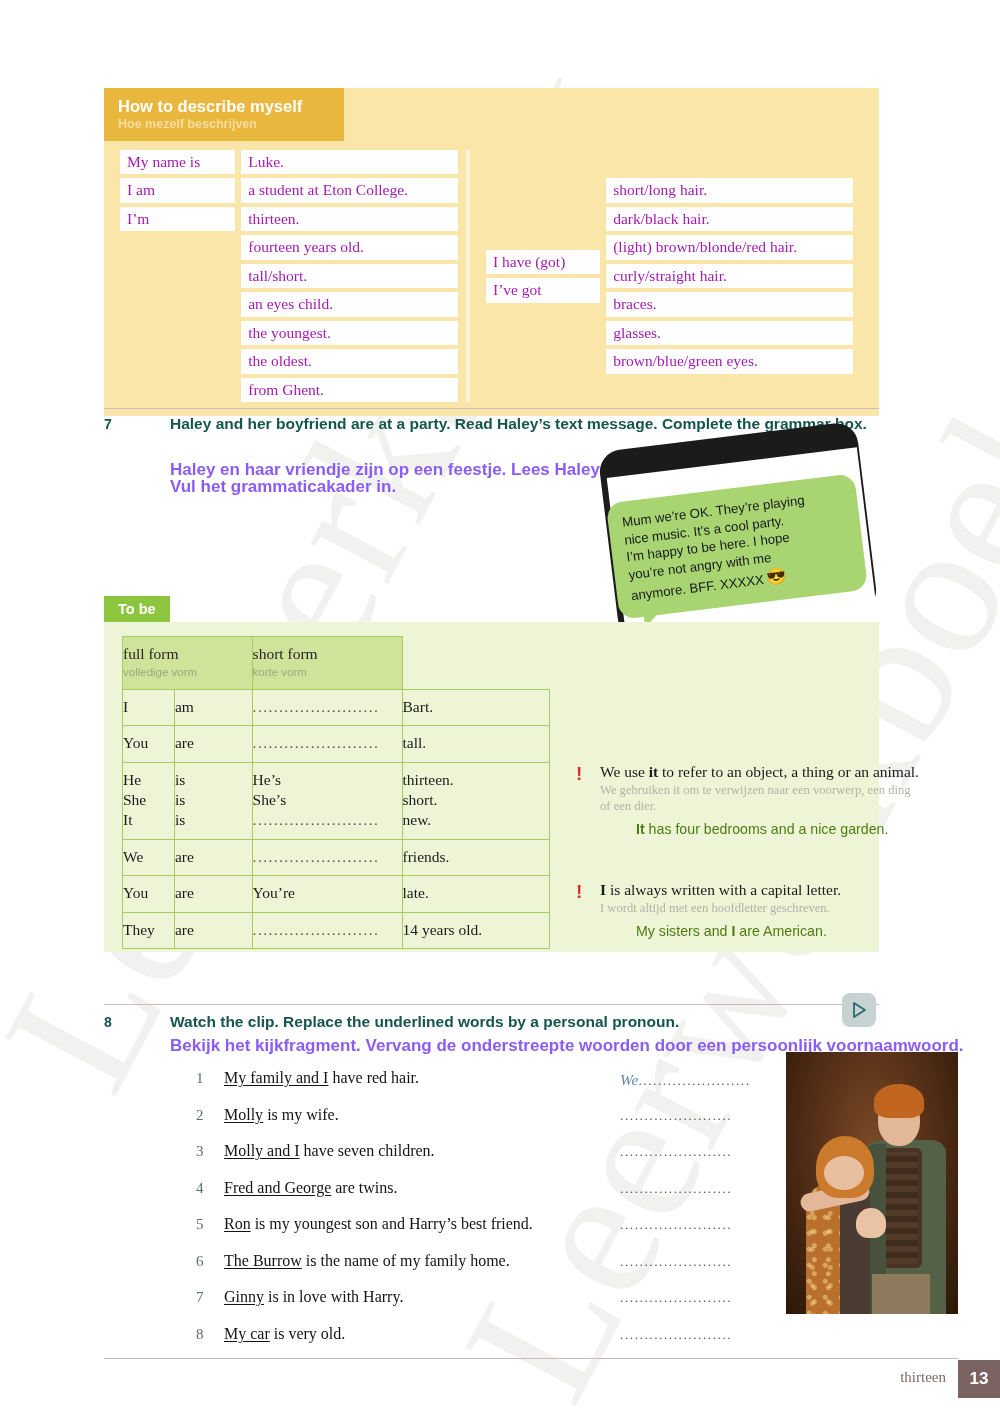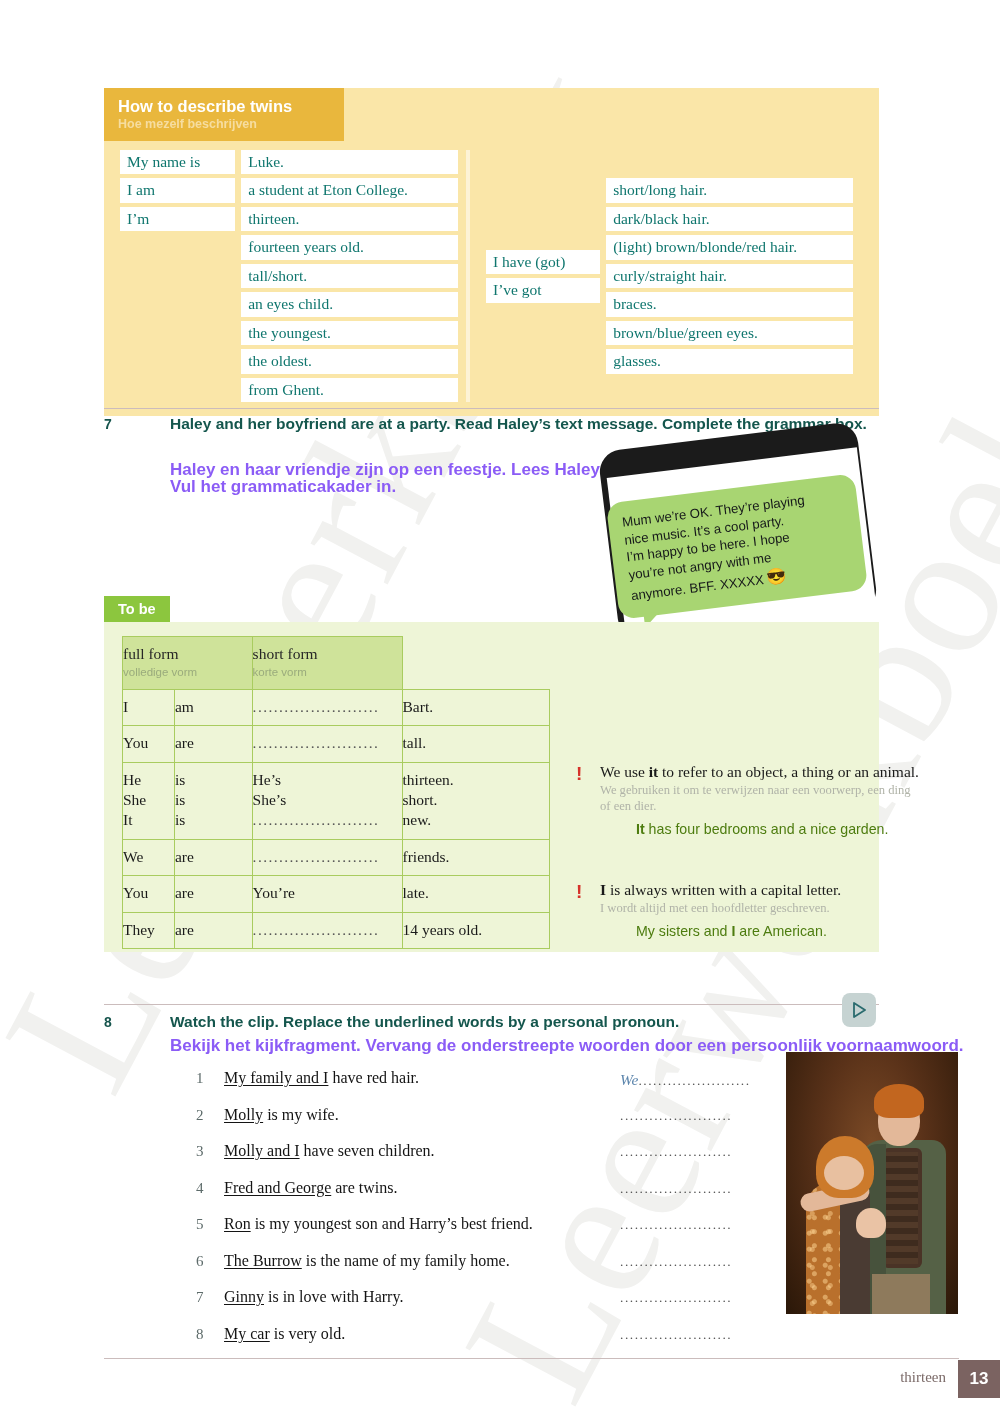--- a/index.html
+++ b/index.html
@@ -58,21 +58,21 @@
   .ob-sub { display: flex; flex-direction: column; gap: 4px; }
   .ob-a { width: 118px; }
   .ob-b { width: 222px; }
   .ob-c { width: 118px; }
   .ob-d { width: 255px; }
   .cellw {
     background: #ffffff;
     font-size: 15.5px;
     line-height: 1;
     padding: 4px 6px 5px 7px;
-    color: #0f766e;
+    color: #a21caf;
     white-space: nowrap;
     overflow: hidden;
   }
 
   
   .hr-rule {
     position: absolute;
     height: 1px;
     background: #cbbcbc;
   }
@@ -333,21 +333,21 @@
 
 <div class="watermark">
   <span class="wm1">Leerwerkboek</span>
   <span class="wm2">Leerwerkboek</span>
 </div>
 
 <div class="page">
 
   <div class="orange-block">
     <div class="orange-head">
-      <div class="t1">How to describe twins</div>
+      <div class="t1">How to describe myself</div>
       <div class="t2">Hoe mezelf beschrijven</div>
     </div>
     <div class="orange-body">
       <div class="ob-col ob-left">
         <div class="ob-sub ob-a" id="left-subjects">
             <div class="cellw">My name is</div>
             <div class="cellw">I am</div>
             <div class="cellw">I’m</div>
           </div>
         <div class="ob-sub ob-b" id="left-completions">
@@ -366,22 +366,22 @@
         <div class="ob-sub ob-c" id="right-subjects">
             <div class="cellw">I have (got)</div>
             <div class="cellw">I’ve got</div>
           </div>
         <div class="ob-sub ob-d" id="right-completions">
             <div class="cellw">short/long hair.</div>
             <div class="cellw">dark/black hair.</div>
             <div class="cellw">(light) brown/blonde/red hair.</div>
             <div class="cellw">curly/straight hair.</div>
             <div class="cellw">braces.</div>
+            <div class="cellw">glasses.</div>
             <div class="cellw">brown/blue/green eyes.</div>
-            <div class="cellw">glasses.</div>
           </div>
       </div>
     </div>
   </div>
 
   <div class="hr-rule" style="left:104px; top:408px; width:775px;"></div>
   <div class="ex-num" style="left:104px; top:416px;">7</div>
   <div class="ex-title" style="left:170px; top:414px; width:700px;">Haley and her boyfriend are at a party. Read Haley’s text message. Complete the grammar box.</div>
   <div class="ex-sub" style="left:170px; top:459px;">Haley en haar vriendje zijn op een feestje. Lees Haleys sms.</div>
   <div class="ex-sub" style="left:170px; top:476px;">Vul het grammaticakader in.</div>

